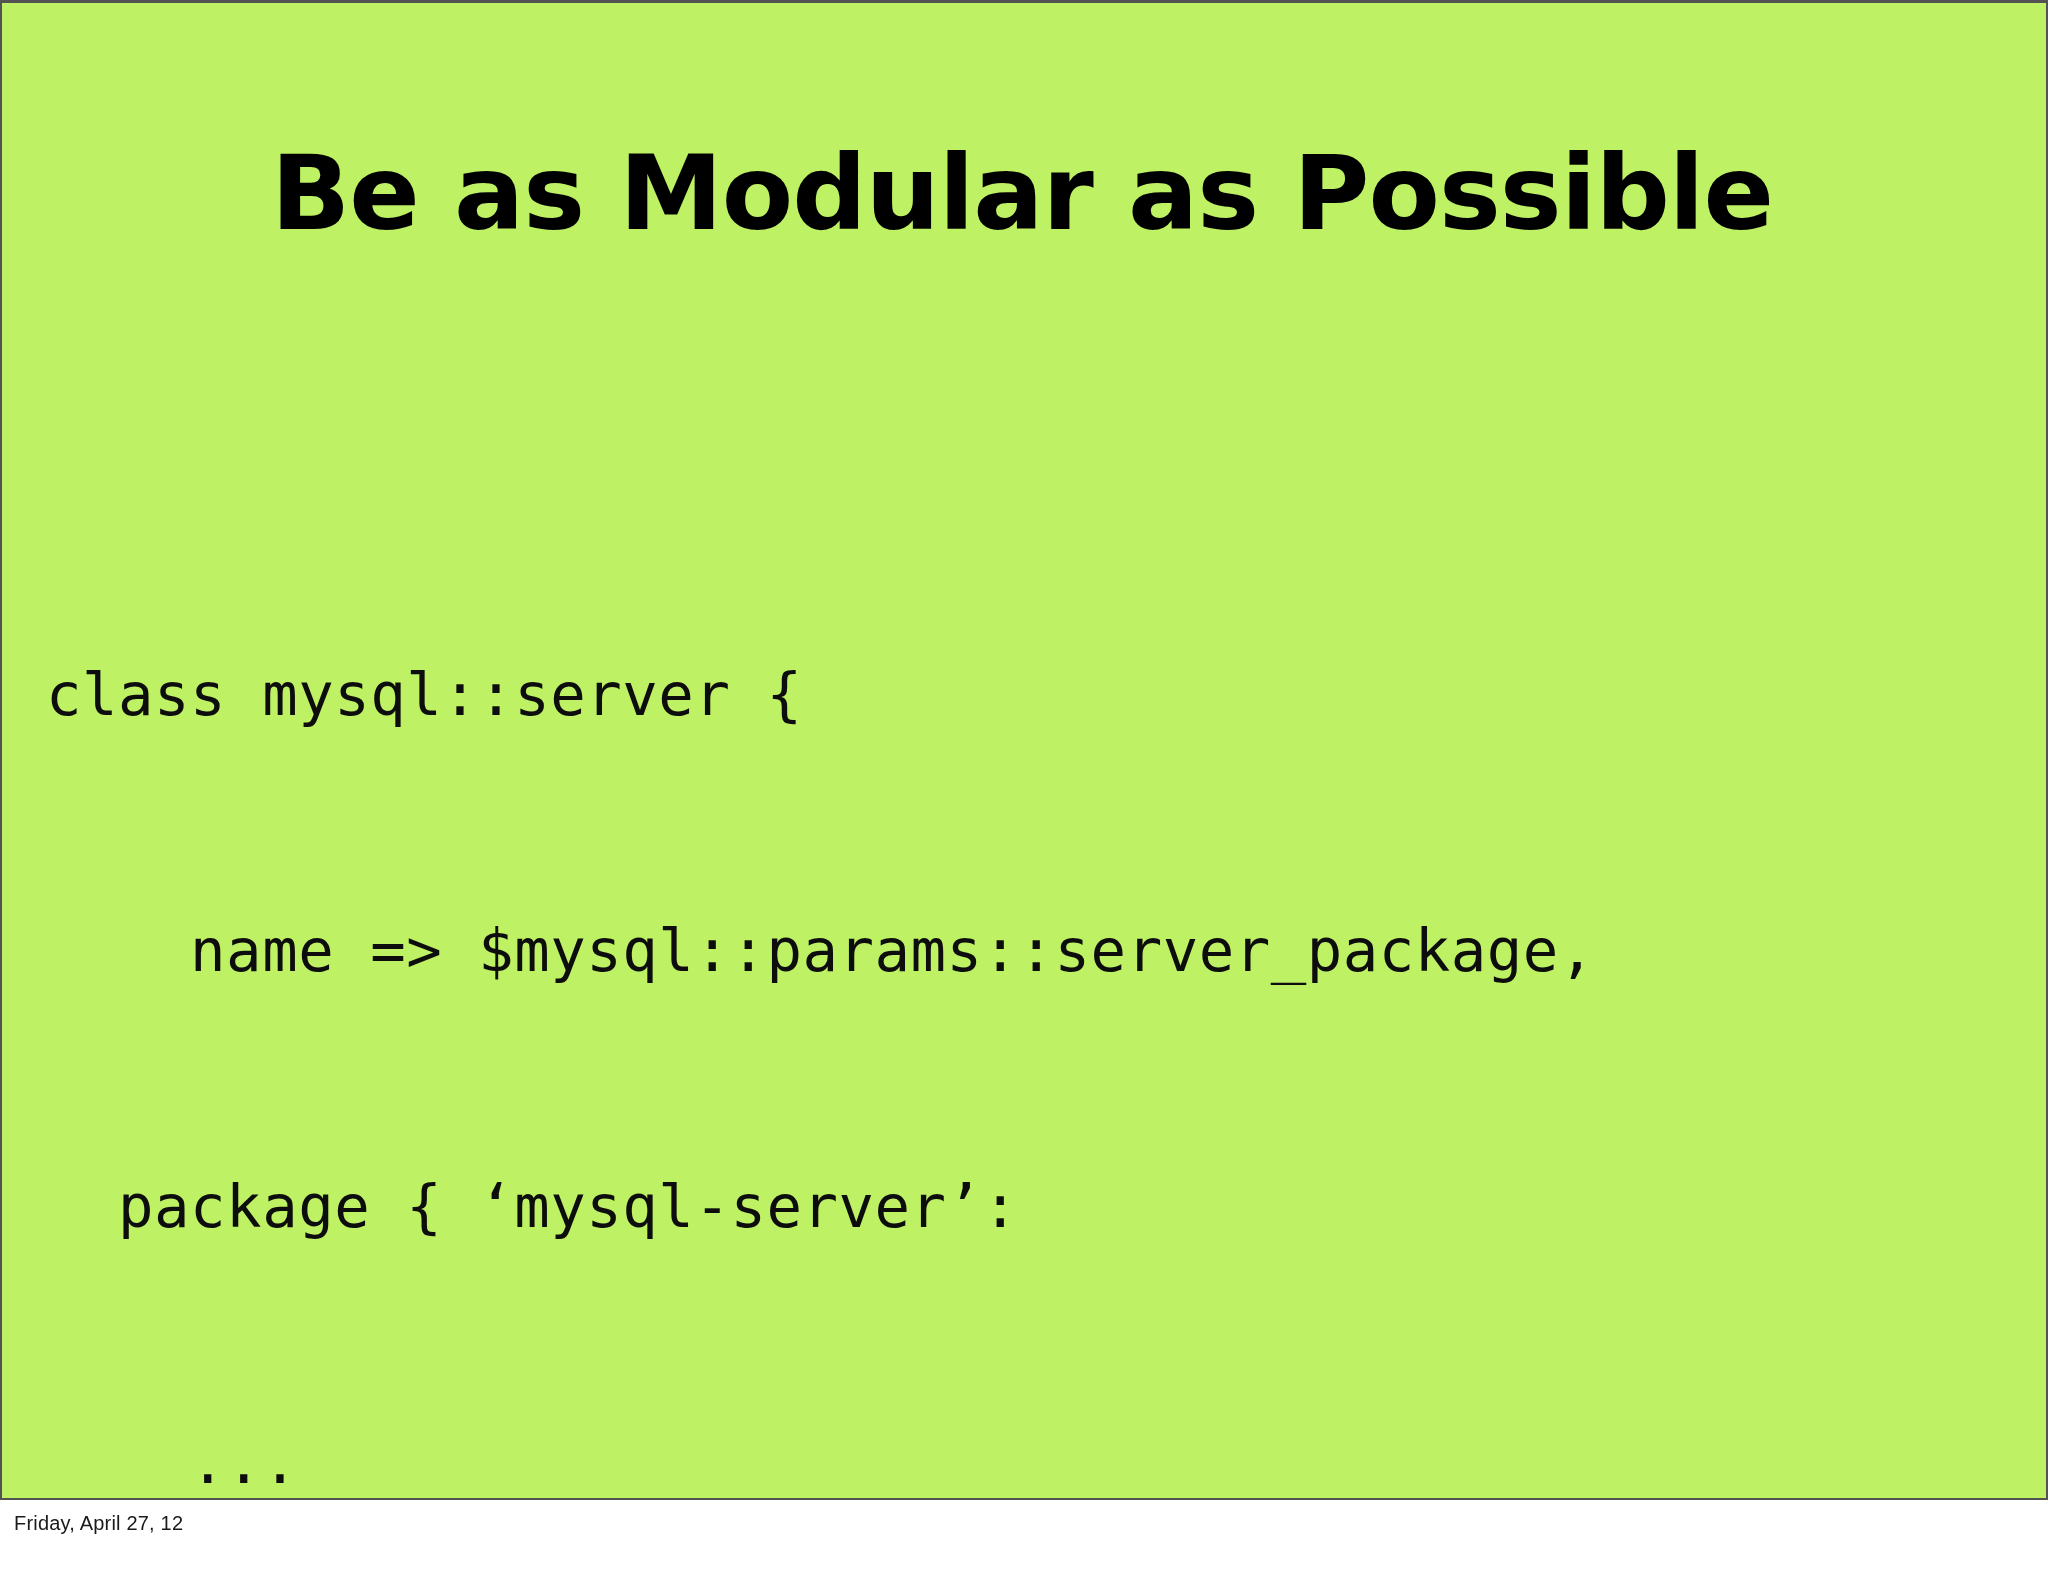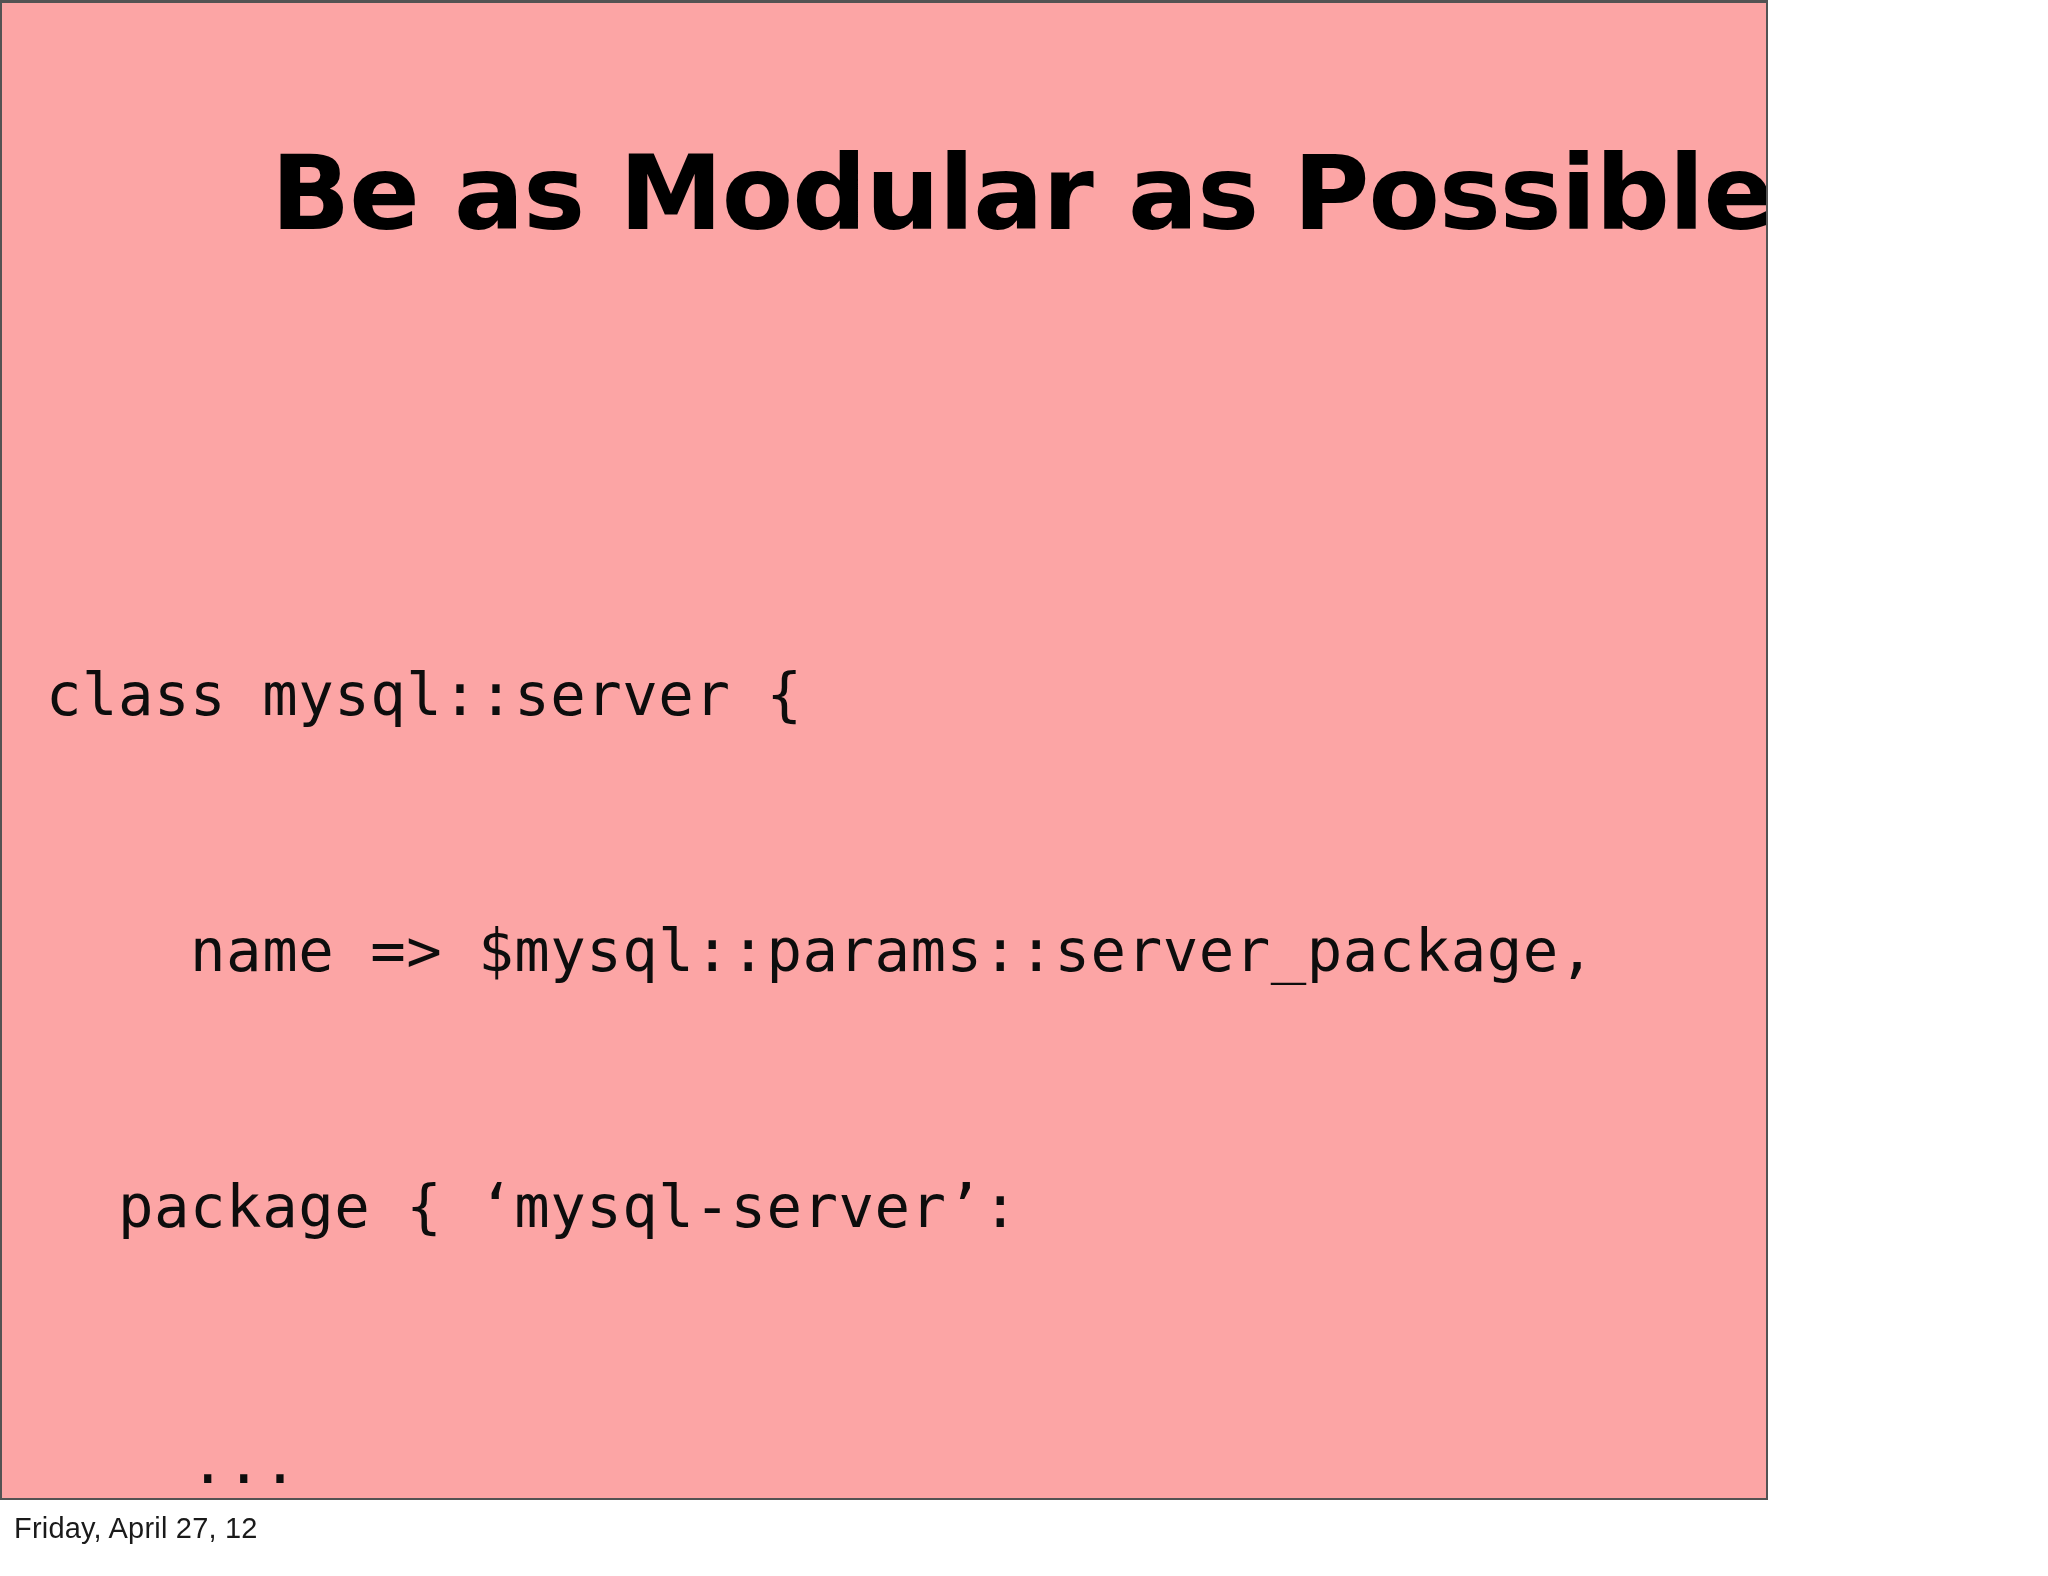--- a/index.html
+++ b/index.html
@@ -20,23 +20,23 @@
     width: 2048px;
     height: 1576px;
     background: #ffffff;
     box-sizing: border-box;
   }
 
   #slide-canvas {
     position: absolute;
     left: 0;
     top: 0;
-    width: 1768px;
+    width: 2048px;
     height: 1500px;
-    background: #fca5a5;
+    background: #bef264;
     border: 2px solid #535353;
     border-top-width: 3px;
     box-sizing: border-box;
     overflow: hidden;
   }
 
   
   #slide-title {
     position: absolute;
     left: 120px;
@@ -79,21 +79,21 @@
     top: 1500px;
     width: 2048px;
     height: 76px;
     background: #ffffff;
   }
   #footer-date {
     position: absolute;
     left: 14px;
     top: 12px;
     font-family: "Liberation Sans", sans-serif;
-    font-size: 29px;
+    font-size: 20px;
     font-weight: 400;
     color: #1a1a1a;
     letter-spacing: 0.2px;
   }
 </style>
 </head>
 <body>
 
 <div id="slide-root">
 

